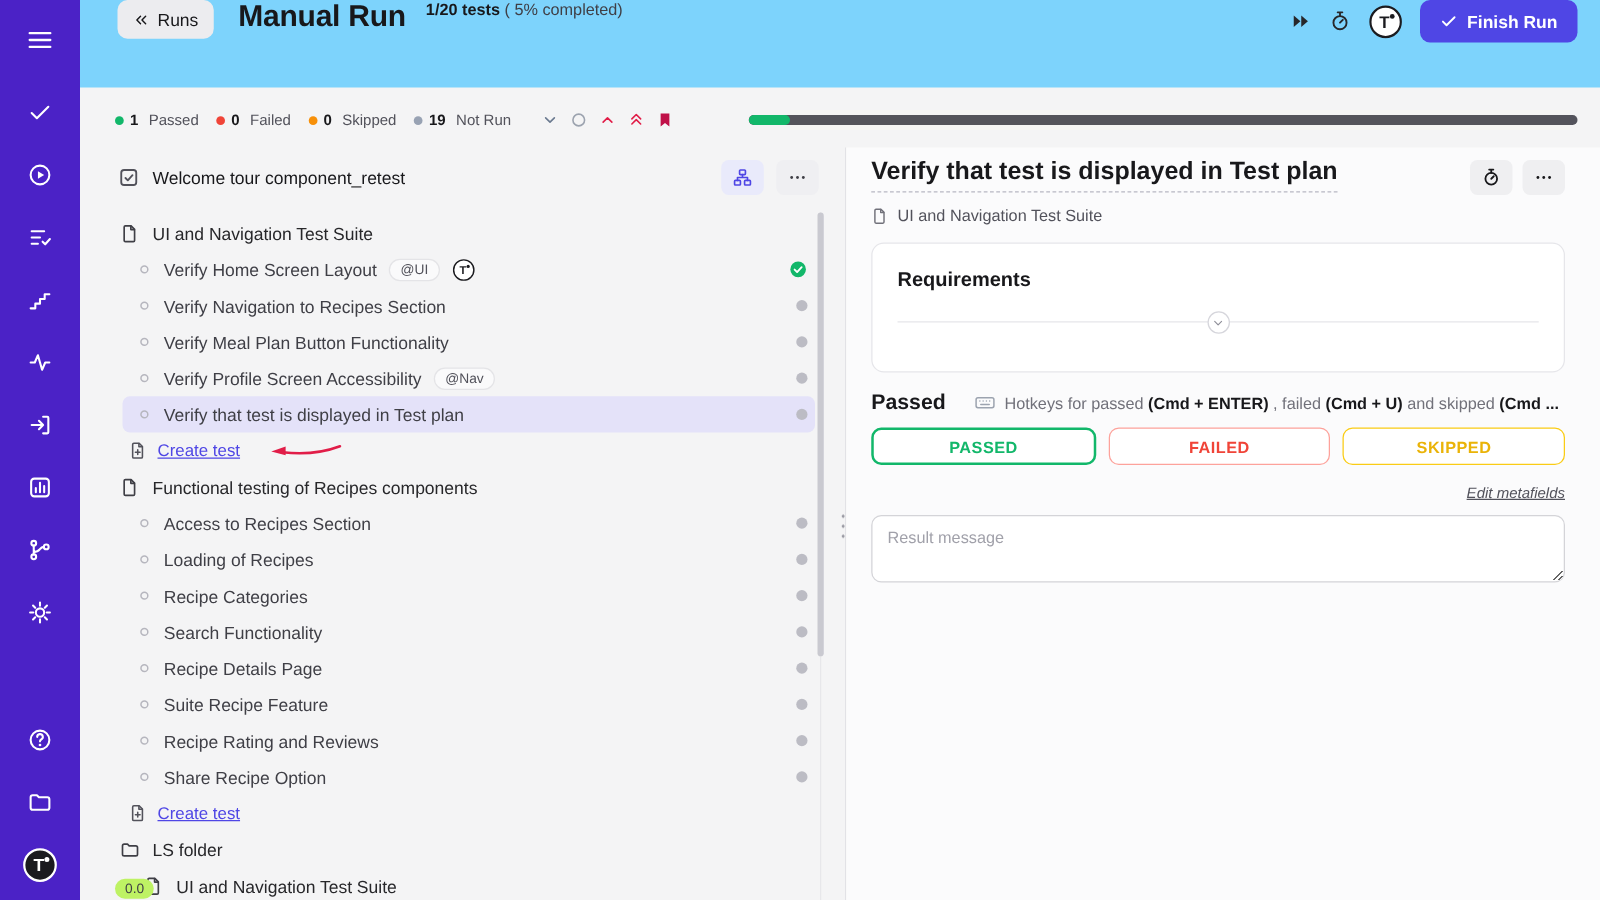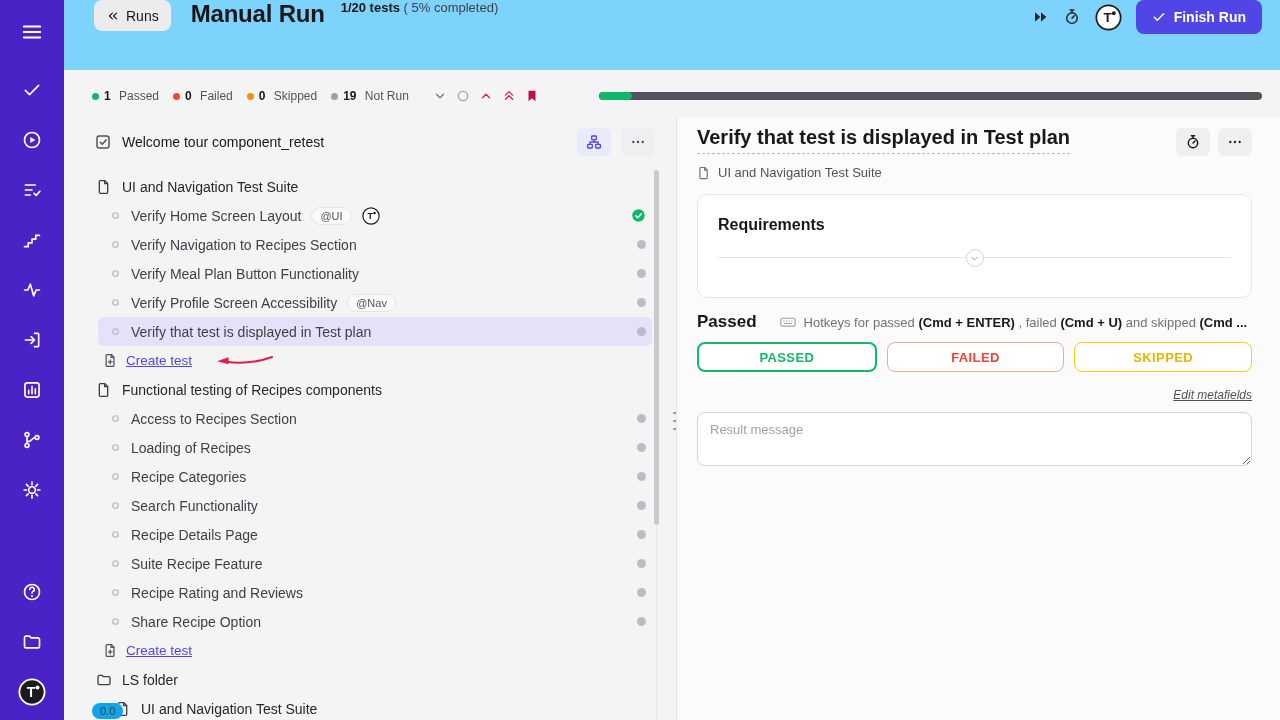--- a/index.html
+++ b/index.html
@@ -58,21 +58,21 @@
   .suite-icon { color:#3F3F46; }
   .bullet-icon { color:#B6B6BE; }
   .create-icon { color:#52525B; }
   .tag-pill { font-size:11px; color:#52525B; background:#FAFAFB; border:1px solid #E4E4E7; border-radius:999px; padding:1px 8px; line-height:14px; white-space:nowrap; }
   .row-status { margin-left:auto; display:flex; align-items:center; }
   .dot-notrun { width:9px; height:9px; border-radius:50%; background:var(--notrun); display:inline-block; }
   .create-link { font-size:13.5px; color:var(--link); text-decoration:underline; }
   .arrow-annot { margin-left:14px; display:flex; }
   .scroll-track { position:absolute; right:19px; top:52px; bottom:0; width:1px; background:#E7E7EA; }
   .scroll-thumb { position:absolute; right:17px; top:52px; width:5px; height:355px; border-radius:3px; background:#C9C9D0; cursor:pointer; }
-  .version-badge { position:absolute; left:28px; bottom:1px; background:#0ea5e9; color:#3F3F46; font-size:11px; padding:2px 8px; border-radius:8px; }
+  .version-badge { position:absolute; left:28px; bottom:1px; background:#bef264; color:#3F3F46; font-size:11px; padding:2px 8px; border-radius:8px; }
 
   
   .panel-divider { position:absolute; left:676px; top:118px; bottom:0; width:1px; background:#E2E2E6; }
   .divider-handle { position:absolute; left:670px; top:406px; width:13px; height:30px; display:flex; align-items:center; justify-content:center; cursor:col-resize; }
   .divider-handle .dots { width:9px; height:24px; background-image:radial-gradient(circle,#9B9BA4 1.3px,transparent 1.4px); background-size:5px 8px; }
 
   
   .right-panel { position:absolute; left:677px; top:118px; right:0; bottom:0; background:#FBFBFC; padding:8px 28px 0 20px; }
   .detail-header { display:flex; align-items:flex-start; gap:8px; }
   .detail-title { font-size:20px; font-weight:700; color:#18181B; border-bottom:1.5px dashed #B8B8C2; padding-bottom:4px; margin-right:auto; white-space:nowrap; }

